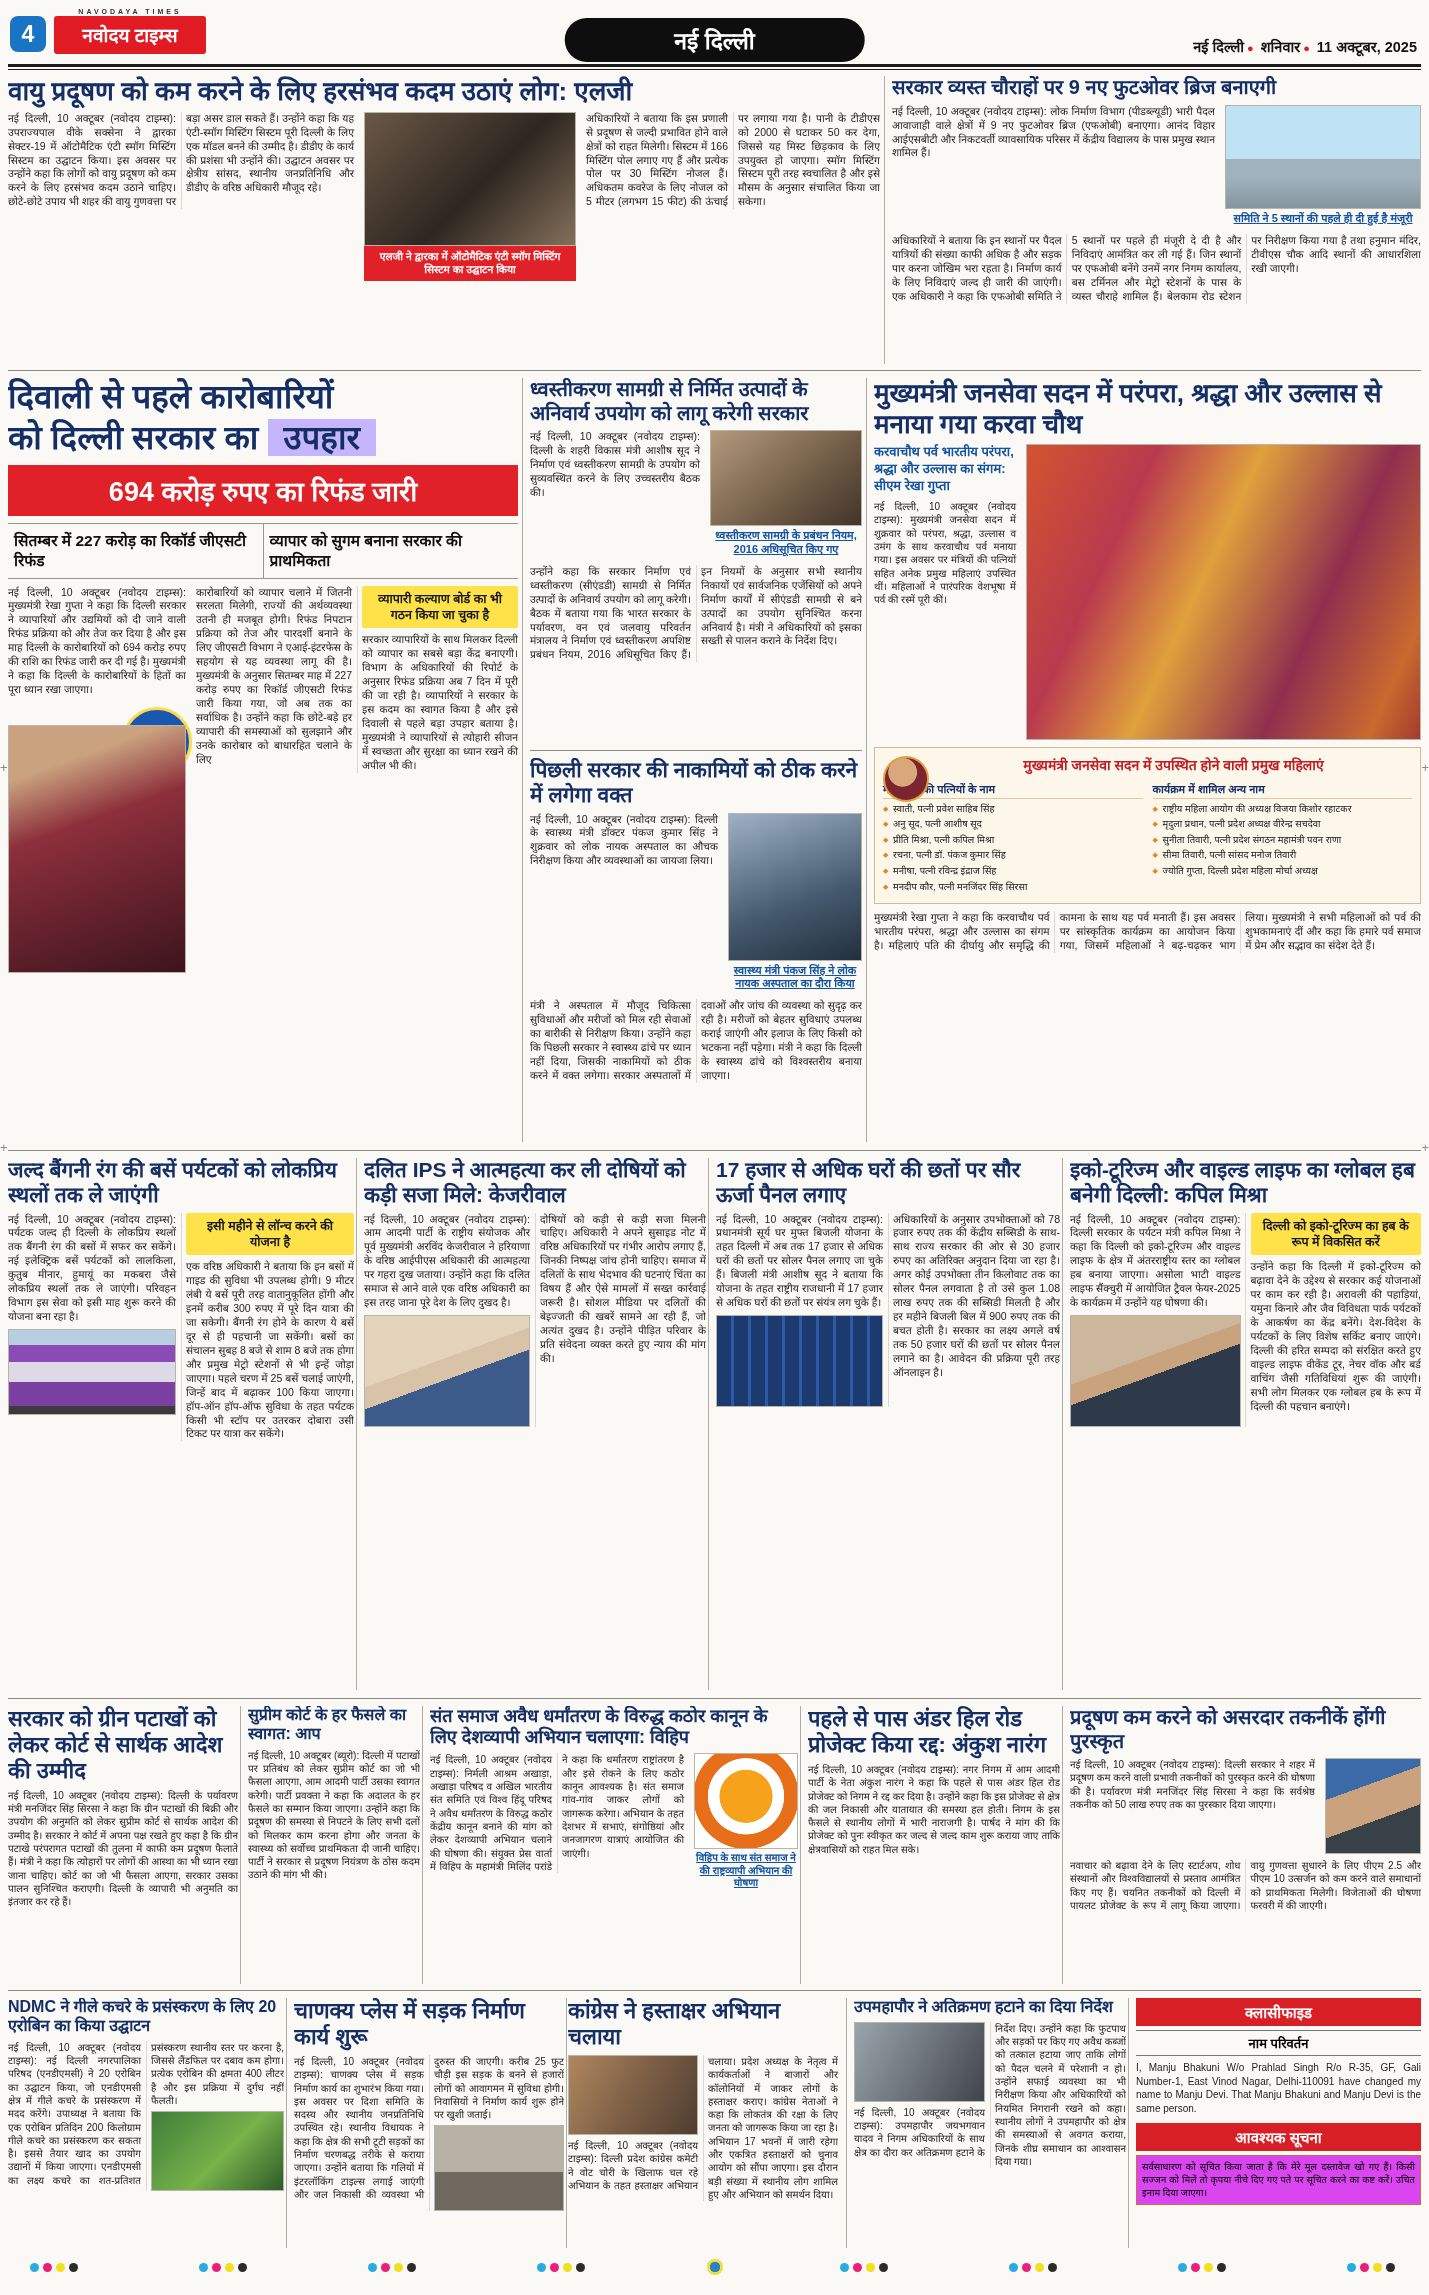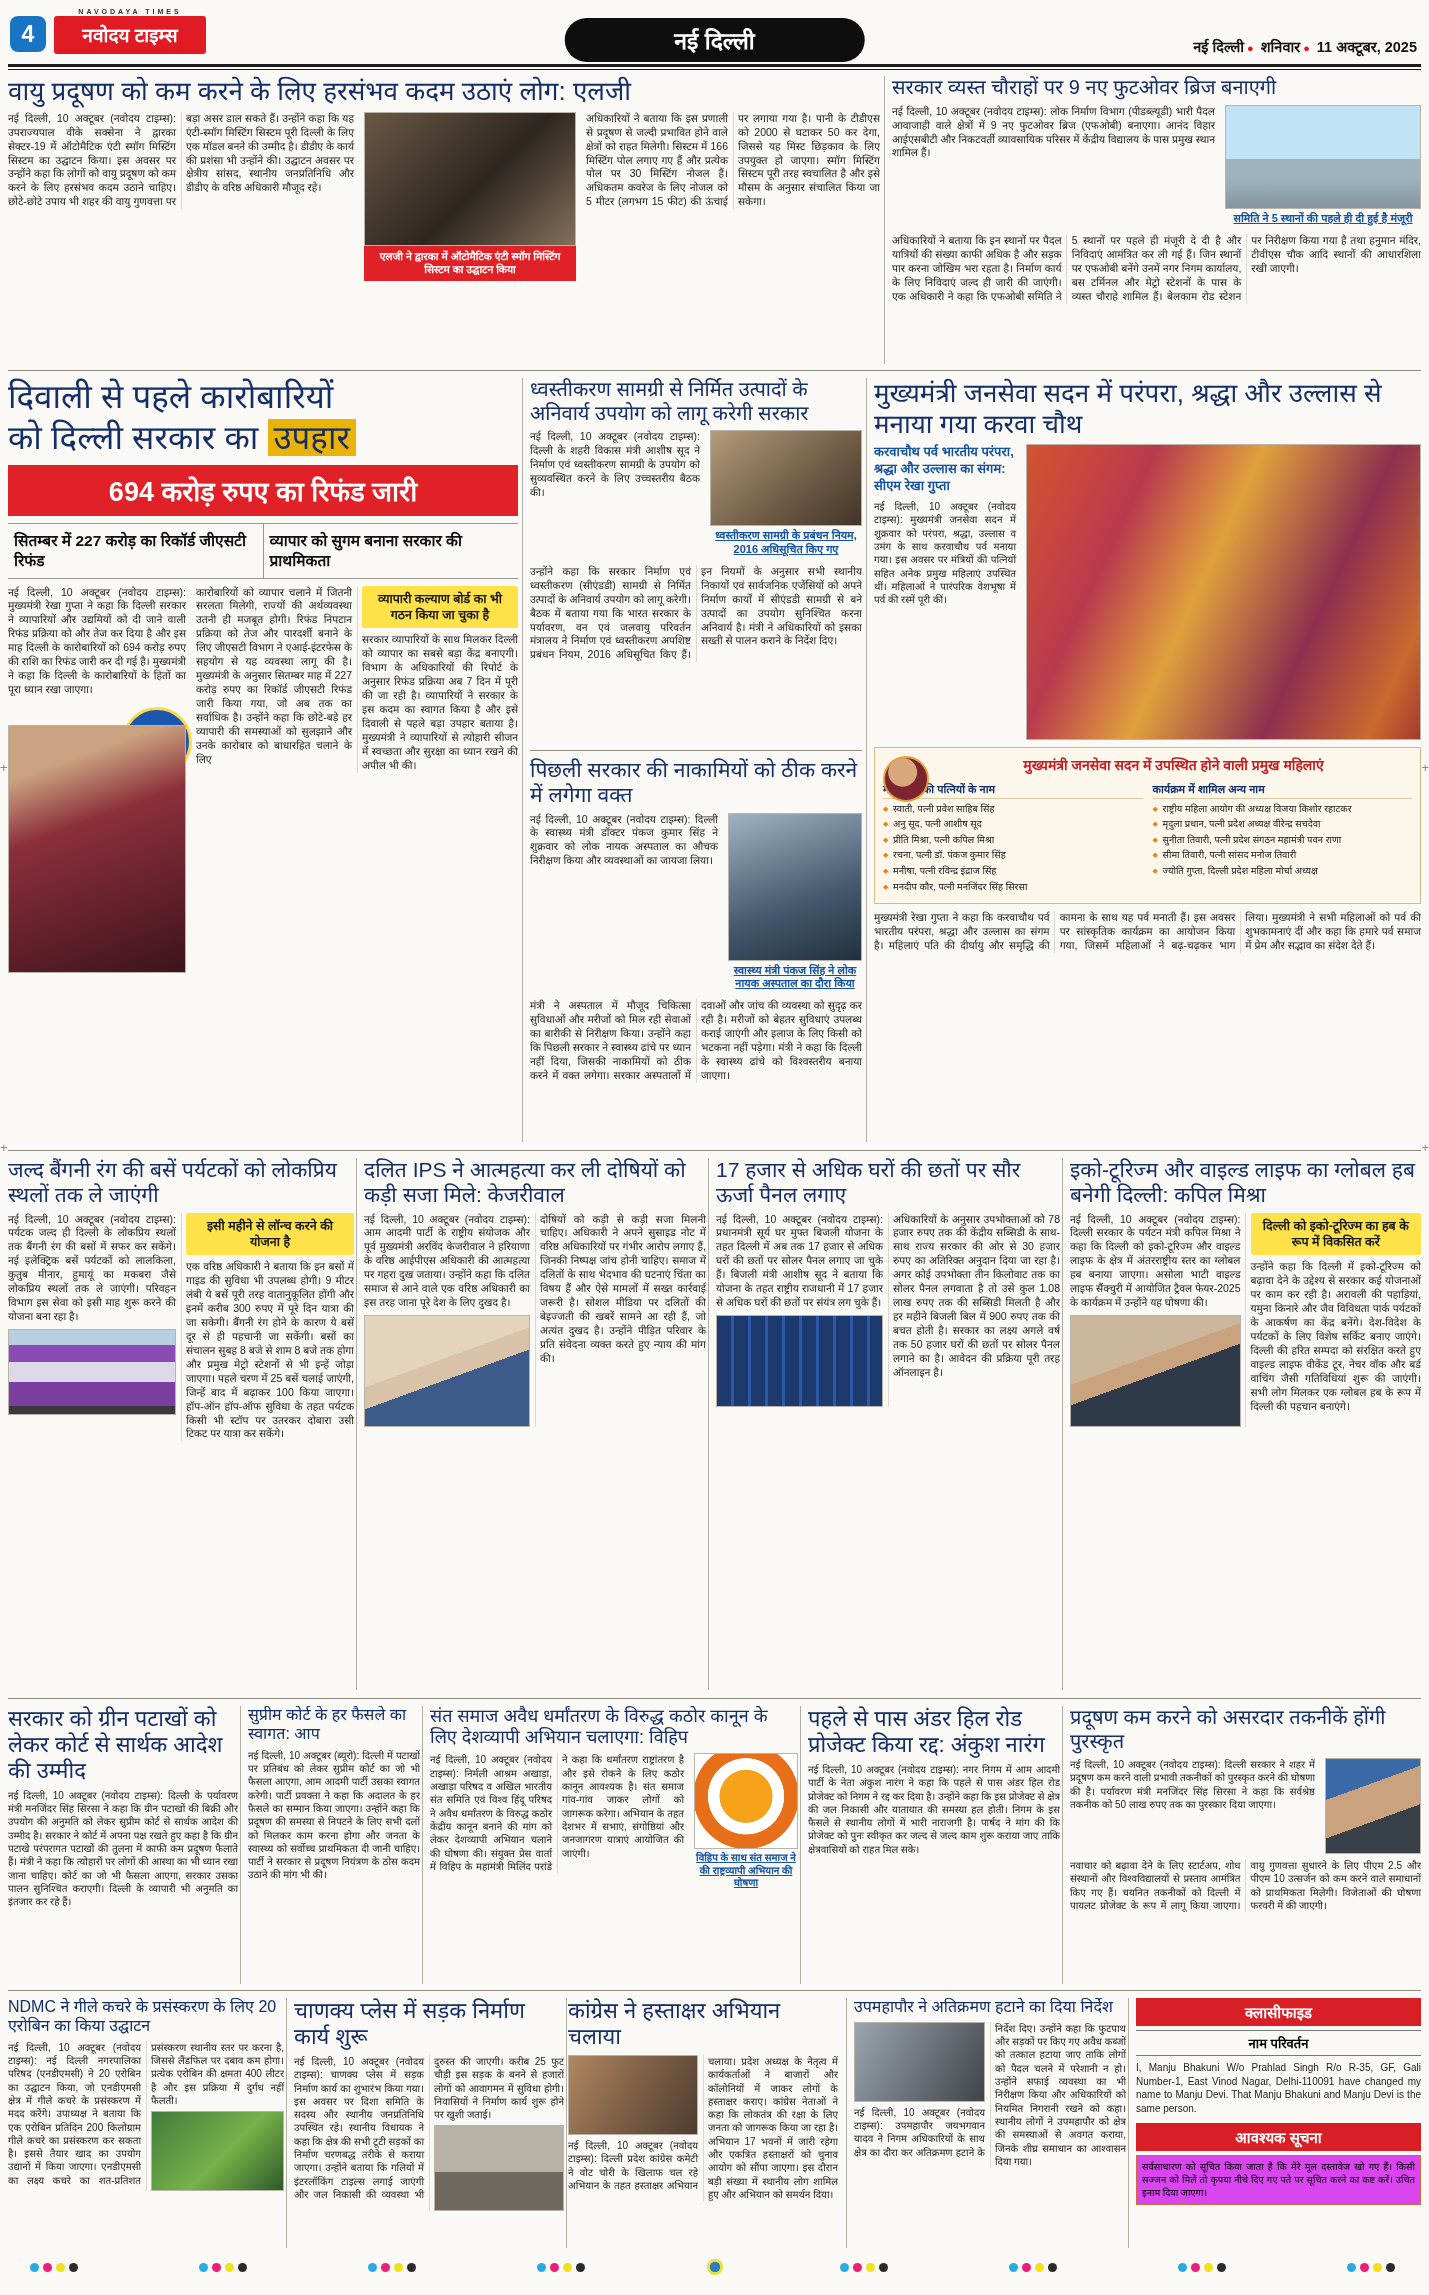--- a/index.html
+++ b/index.html
@@ -15,21 +15,21 @@
   .brand { background:#e01b24; color:#fff; font-weight:700; font-size:19px; padding:6px 2px; border-radius:3px; margin-top:1px; }
   .section-banner { position:absolute; left:50%; top:18px; transform:translateX(-50%); background:#0e0e0e; color:#fff;
             font-size:23px; font-weight:700; padding:6px 110px; border-radius:24px; white-space:nowrap; }
   .edition { position:absolute; right:12px; top:36px; font-size:14.5px; font-weight:700; color:#131313; }
   .edition .rdot { color:#d81f26; font-size:11px; padding:0 3px; }
   .mast-rule1 { position:absolute; left:8px; right:8px; top:64px; border-top:3px solid #1b1b1b; }
   .mast-rule2 { position:absolute; left:8px; right:8px; top:69px; border-top:1px solid #1b1b1b; }
 
   
   .art { position:absolute; overflow:hidden; }
-  .hl { font-weight:400; color:#152f66; line-height:1.18; margin-bottom:5px; }
+  .hl { font-weight:700; color:#152f66; line-height:1.18; margin-bottom:5px; }
   .s26{font-size:26px} .s20{font-size:20px} .s34{font-size:33px} .s21{font-size:21px}
   .s18{font-size:18px} .s17{font-size:22px} .s16{font-size:16px}
   .body { font-size:10.5px; line-height:1.33; text-align:justify; color:#1d1d1d; }
   .small { font-size:10px; }
   .c2 { column-count:2; column-gap:10px; column-rule:1px solid #dcd8d0; }
   .c3 { column-count:3; column-gap:10px; column-rule:1px solid #dcd8d0; }
   .row { display:flex; gap:10px; align-items:flex-start; }
   figure { margin:0; break-inside:avoid; }
   .ph { width:100%; border:1px solid #b9b4aa; }
   .cap-red { background:#e02127; color:#fff; font-weight:700; font-size:10.5px; line-height:1.3; text-align:center; padding:4px 4px; }
@@ -136,21 +136,21 @@
         <figcaption class="cap-blue">समिति ने 5 स्थानों की पहले ही दी हुई है मंजूरी</figcaption>
       </figure>
     </div>
     <div class="body c3" style="margin-top:6px">अधिकारियों ने बताया कि इन स्थानों पर पैदल यात्रियों की संख्या काफी अधिक है और सड़क पार करना जोखिम भरा रहता है। निर्माण कार्य के लिए निविदाएं जल्द ही जारी की जाएंगी। एक अधिकारी ने कहा कि एफओबी समिति ने 5 स्थानों पर पहले ही मंजूरी दे दी है और निविदाएं आमंत्रित कर ली गई हैं। जिन स्थानों पर एफओबी बनेंगे उनमें नगर निगम कार्यालय, बस टर्मिनल और मेट्रो स्टेशनों के पास के व्यस्त चौराहे शामिल हैं। बेलकाम रोड स्टेशन पर निरीक्षण किया गया है तथा हनुमान मंदिर, टीवीएस चौक आदि स्थानों की आधारशिला रखी जाएगी।</div>
   </article>
 
   <div class="hdiv" style="left:8px;right:8px;top:370px"></div>
 
   <article class="art" style="left:8px;top:378px;width:510px;height:764px">
     <h2 class="hl s34" style="margin-bottom:2px">दिवाली से पहले कारोबारियों</h2>
-    <h2 class="hl s34"><span>को दिल्ली सरकार का </span><span style="background:#eab308;padding:0 6px">उपहार</span></h2>
+    <h2 class="hl s34"><span>को दिल्ली सरकार का </span><span style="background:#c4b5fd;padding:0 16px">उपहार</span></h2>
     <div class="banner">694 करोड़ रुपए का रिफंड जारी</div>
     <div class="subs">
       <div>सितम्बर में 227 करोड़ का रिकॉर्ड जीएसटी रिफंड</div>
       <div>व्यापार को सुगम बनाना सरकार की प्राथमिकता</div>
     </div>
     <div class="row">
       <div style="width:178px">
         <div class="body">नई दिल्ली, 10 अक्टूबर (नवोदय टाइम्स): मुख्यमंत्री रेखा गुप्ता ने कहा कि दिल्ली सरकार ने व्यापारियों और उद्यमियों को दी जाने वाली रिफंड प्रक्रिया को और तेज कर दिया है और इस माह दिल्ली के कारोबारियों को 694 करोड़ रुपए की राशि का रिफंड जारी कर दी गई है। मुख्यमंत्री ने कहा कि दिल्ली के कारोबारियों के हितों का पूरा ध्यान रखा जाएगा।</div>
         <figure style="margin-top:28px;position:relative">
           <div class="badge-circle">व्यापार सुगम</div>

